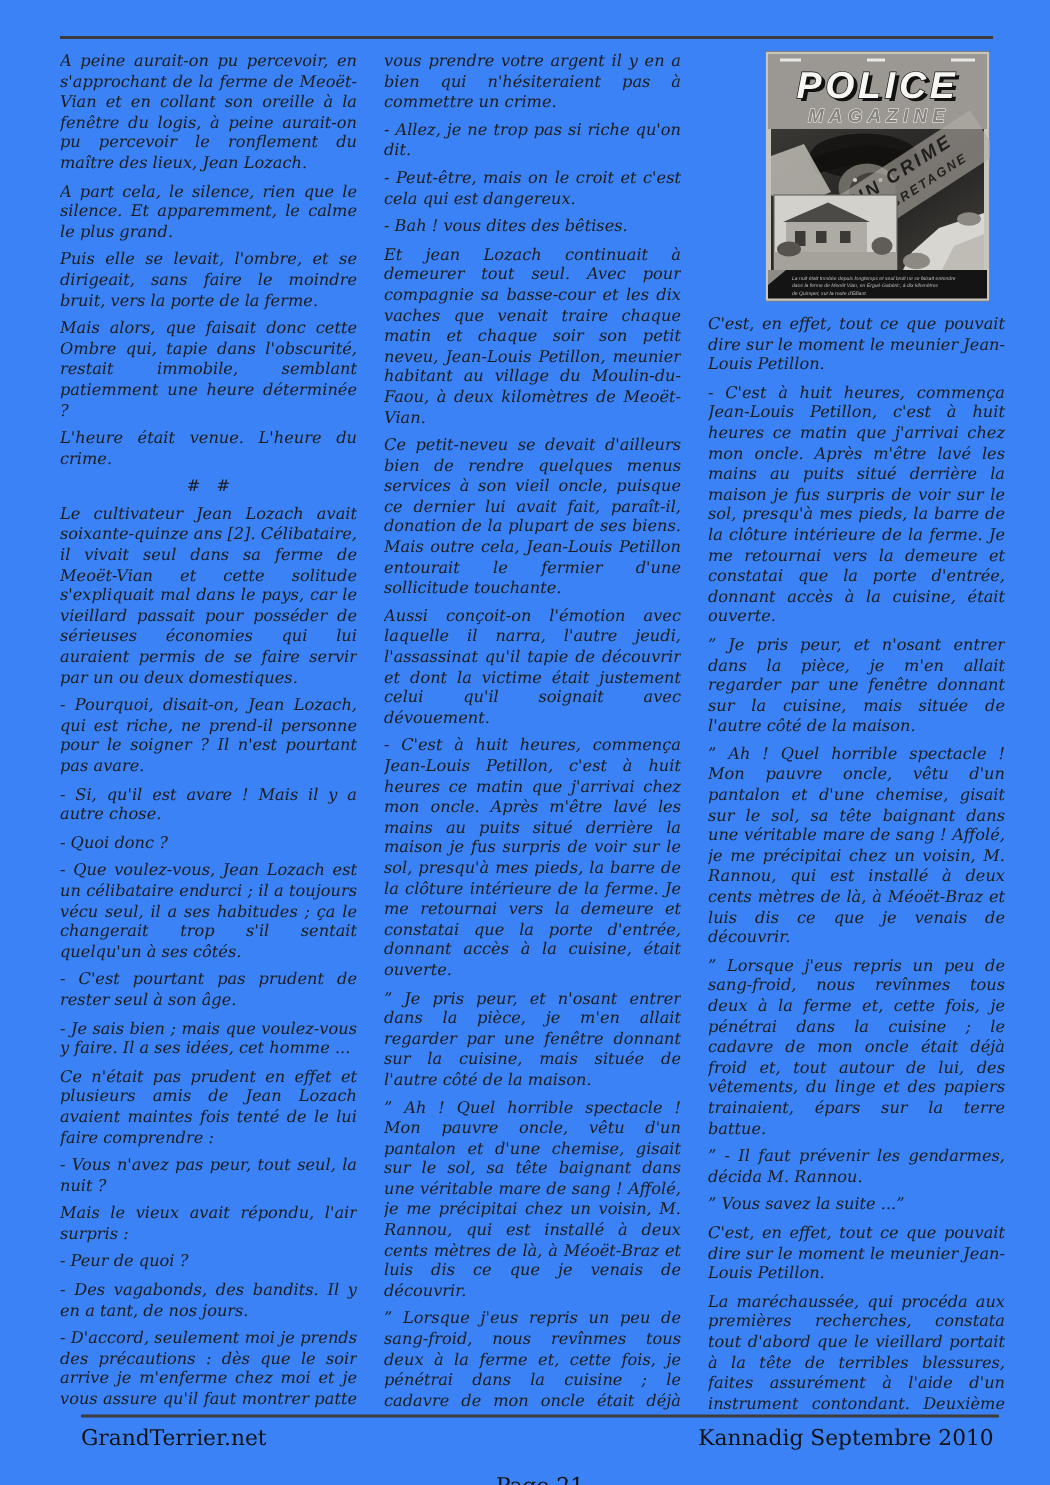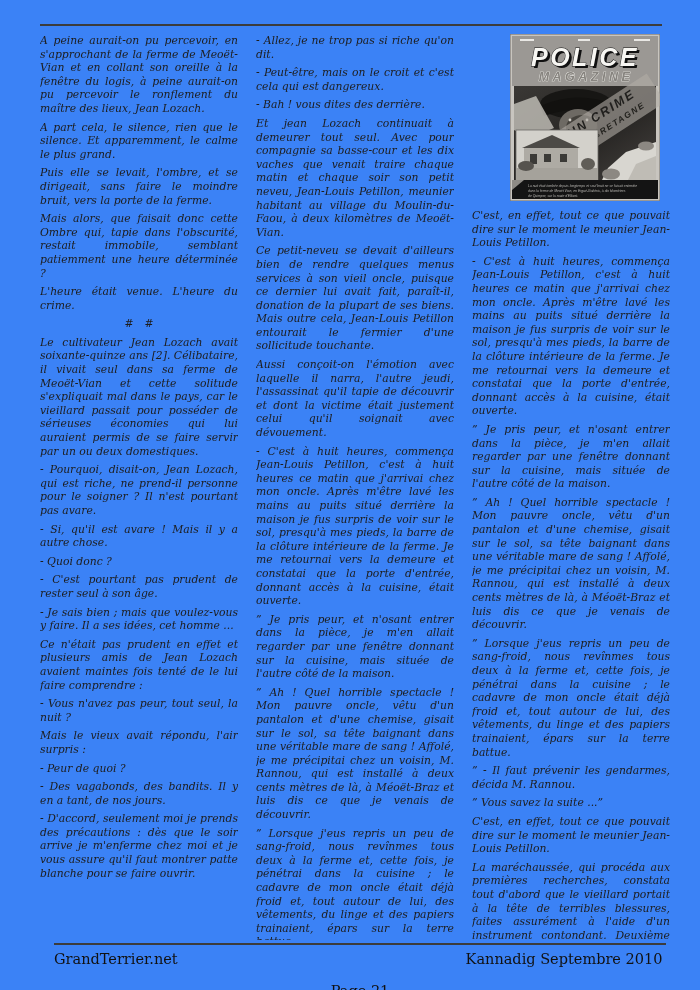--- a/index.html
+++ b/index.html
@@ -40,33 +40,35 @@
         <p class="para">A peine aurait-on pu percevoir, en s'approchant de la ferme de Meoët-Vian et en collant son oreille à la fenêtre du logis, à peine aurait-on pu percevoir le ronflement du maître des lieux, Jean Lozach.</p>
         <p class="para">A part cela, le silence, rien que le silence. Et apparemment, le calme le plus grand.</p>
         <p class="para">Puis elle se levait, l'ombre, et se dirigeait, sans faire le moindre bruit, vers la porte de la ferme.</p>
         <p class="para">Mais alors, que faisait donc cette Ombre qui, tapie dans l'obscurité, restait immobile, semblant patiemment une heure déterminée ?</p>
         <p class="para">L'heure était venue. L'heure du crime.</p>
         <p class="para center">#  #</p>
         <p class="para">Le cultivateur Jean Lozach avait soixante-quinze ans [2]. Célibataire, il vivait seul dans sa ferme de Meoët-Vian et cette solitude s'expliquait mal dans le pays, car le vieillard passait pour posséder de sérieuses économies qui lui auraient permis de se faire servir par un ou deux domestiques.</p>
         <p class="para">- Pourquoi, disait-on, Jean Lozach, qui est riche, ne prend-il personne pour le soigner ? Il n'est pourtant pas avare.</p>
         <p class="para">- Si, qu'il est avare ! Mais il y a autre chose.</p>
         <p class="para">- Quoi donc ?</p>
+        <p class="para">- Que voulez-vous, Jean Lozach est un célibataire endurci ; il a toujours vécu seul, il a ses habitudes ; ça le changerait trop s'il sentait quelqu'un à ses côtés.</p>
         <p class="para">- C'est pourtant pas prudent de rester seul à son âge.</p>
         <p class="para">- Je sais bien ; mais que voulez-vous y faire. Il a ses idées, cet homme ...</p>
         <p class="para">Ce n'était pas prudent en effet et plusieurs amis de Jean Lozach avaient maintes fois tenté de le lui faire comprendre :</p>
         <p class="para">- Vous n'avez pas peur, tout seul, la nuit ?</p>
         <p class="para">Mais le vieux avait répondu, l'air surpris :</p>
         <p class="para">- Peur de quoi ?</p>
         <p class="para">- Des vagabonds, des bandits. Il y en a tant, de nos jours.</p>
         <p class="para">- D'accord, seulement moi je prends des précautions : dès que le soir arrive je m'enferme chez moi et je vous assure qu'il faut montrer patte blanche pour se faire ouvrir.</p>
       </div>
     <div class="col">
+        <p class="para">vous prendre votre argent il y en a bien qui n'hésiteraient pas à commettre un crime.</p>
         <p class="para">- Allez, je ne trop pas si riche qu'on dit.</p>
         <p class="para">- Peut-être, mais on le croit et c'est cela qui est dangereux.</p>
-        <p class="para">- Bah ! vous dites des derrière.</p>
+        <p class="para">- Bah ! vous dites des bêtises.</p>
         <p class="para">Et jean Lozach continuait à demeurer tout seul. Avec pour compagnie sa basse-cour et les dix vaches que venait traire chaque matin et chaque soir son petit neveu, Jean-Louis Petillon, meunier habitant au village du Moulin-du-Faou, à deux kilomètres de Meoët-Vian.</p>
         <p class="para">Ce petit-neveu se devait d'ailleurs bien de rendre quelques menus services à son vieil oncle, puisque ce dernier lui avait fait, paraît-il, donation de la plupart de ses biens. Mais outre cela, Jean-Louis Petillon entourait le fermier d'une sollicitude touchante.</p>
         <p class="para">Aussi conçoit-on l'émotion avec laquelle il narra, l'autre jeudi, l'assassinat qu'il tapie de découvrir et dont la victime était justement celui qu'il soignait avec dévouement.</p>
         <p class="para">- C'est à huit heures, commença Jean-Louis Petillon, c'est à huit heures ce matin que j'arrivai chez mon oncle. Après m'être lavé les mains au puits situé derrière la maison je fus surpris de voir sur le sol, presqu'à mes pieds, la barre de la clôture intérieure de la ferme. Je me retournai vers la demeure et constatai que la porte d'entrée, donnant accès à la cuisine, était ouverte.</p>
         <p class="para">” Je pris peur, et n'osant entrer dans la pièce, je m'en allait regarder par une fenêtre donnant sur la cuisine, mais située de l'autre côté de la maison.</p>
         <p class="para">” Ah ! Quel horrible spectacle ! Mon pauvre oncle, vêtu d'un pantalon et d'une chemise, gisait sur le sol, sa tête baignant dans une véritable mare de sang ! Affolé, je me précipitai chez un voisin, M. Rannou, qui est installé à deux cents mètres de là, à Méoët-Braz et luis dis ce que je venais de découvrir.</p>
         <p class="para">” Lorsque j'eus repris un peu de sang-froid, nous revînmes tous deux à la ferme et, cette fois, je pénétrai dans la cuisine ; le cadavre de mon oncle était déjà froid et, tout autour de lui, des vêtements, du linge et des papiers trainaient, épars sur la terre battue.</p>
       </div>
     <div class="col">
 

